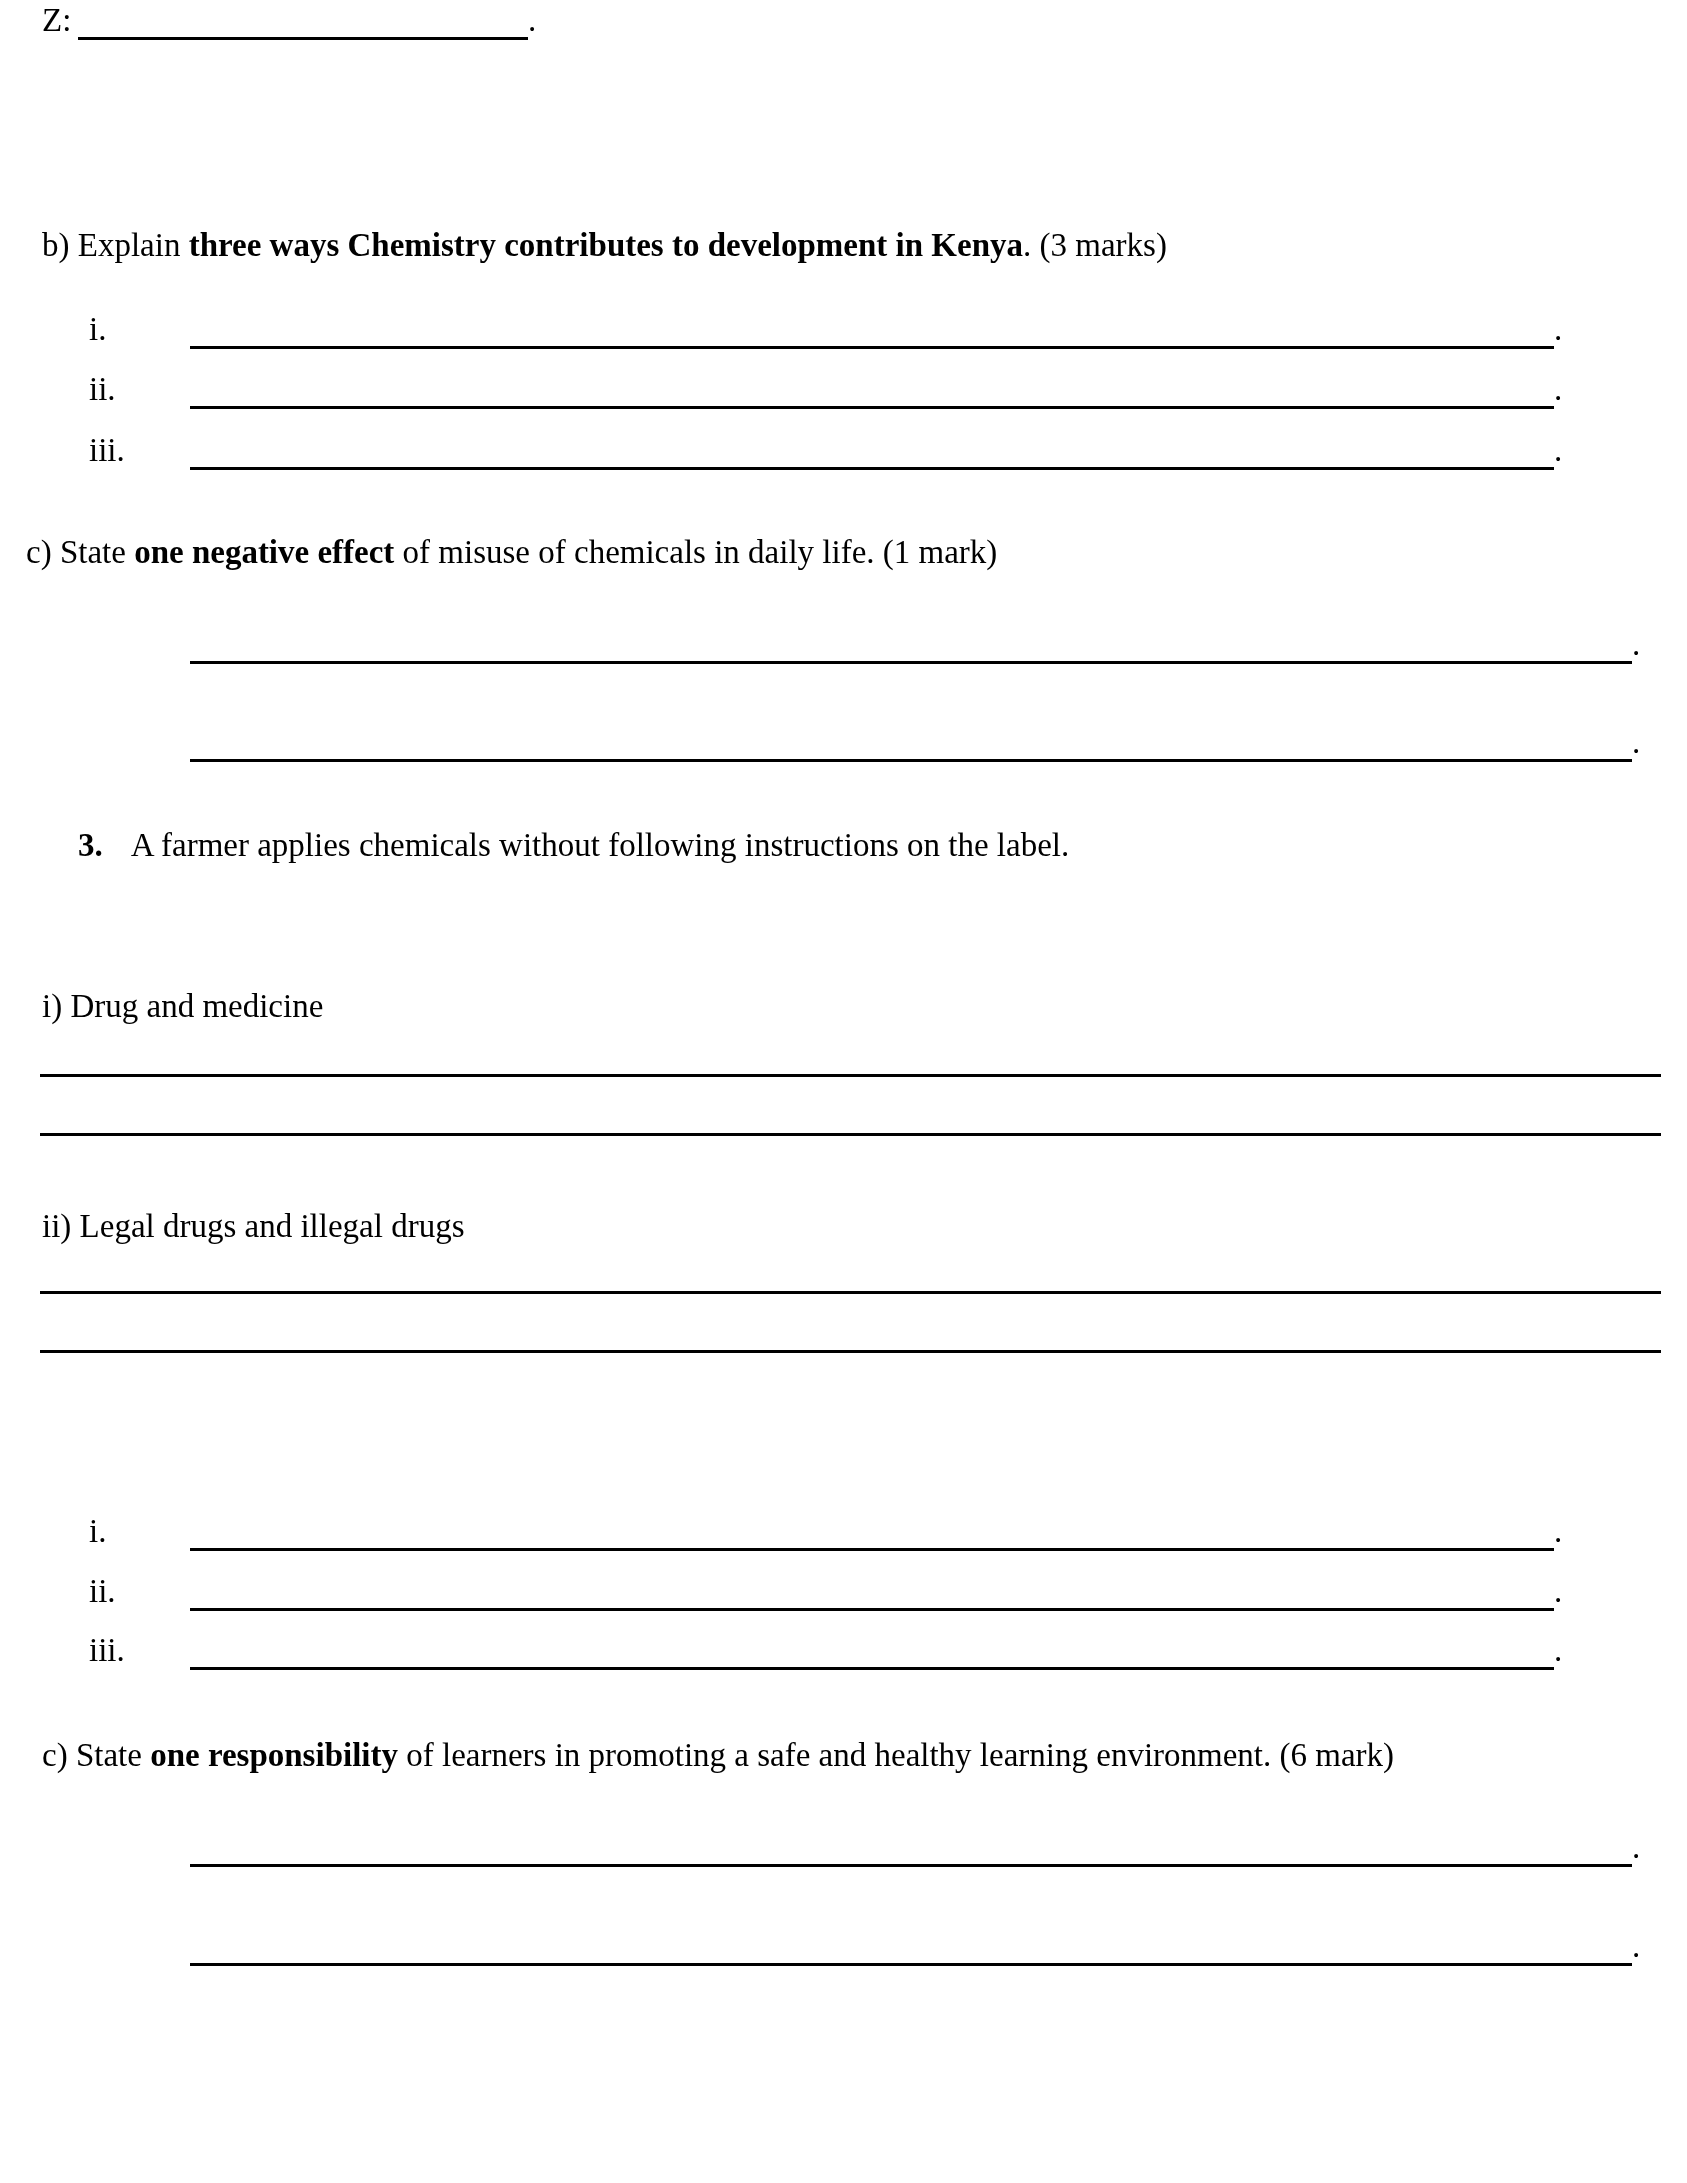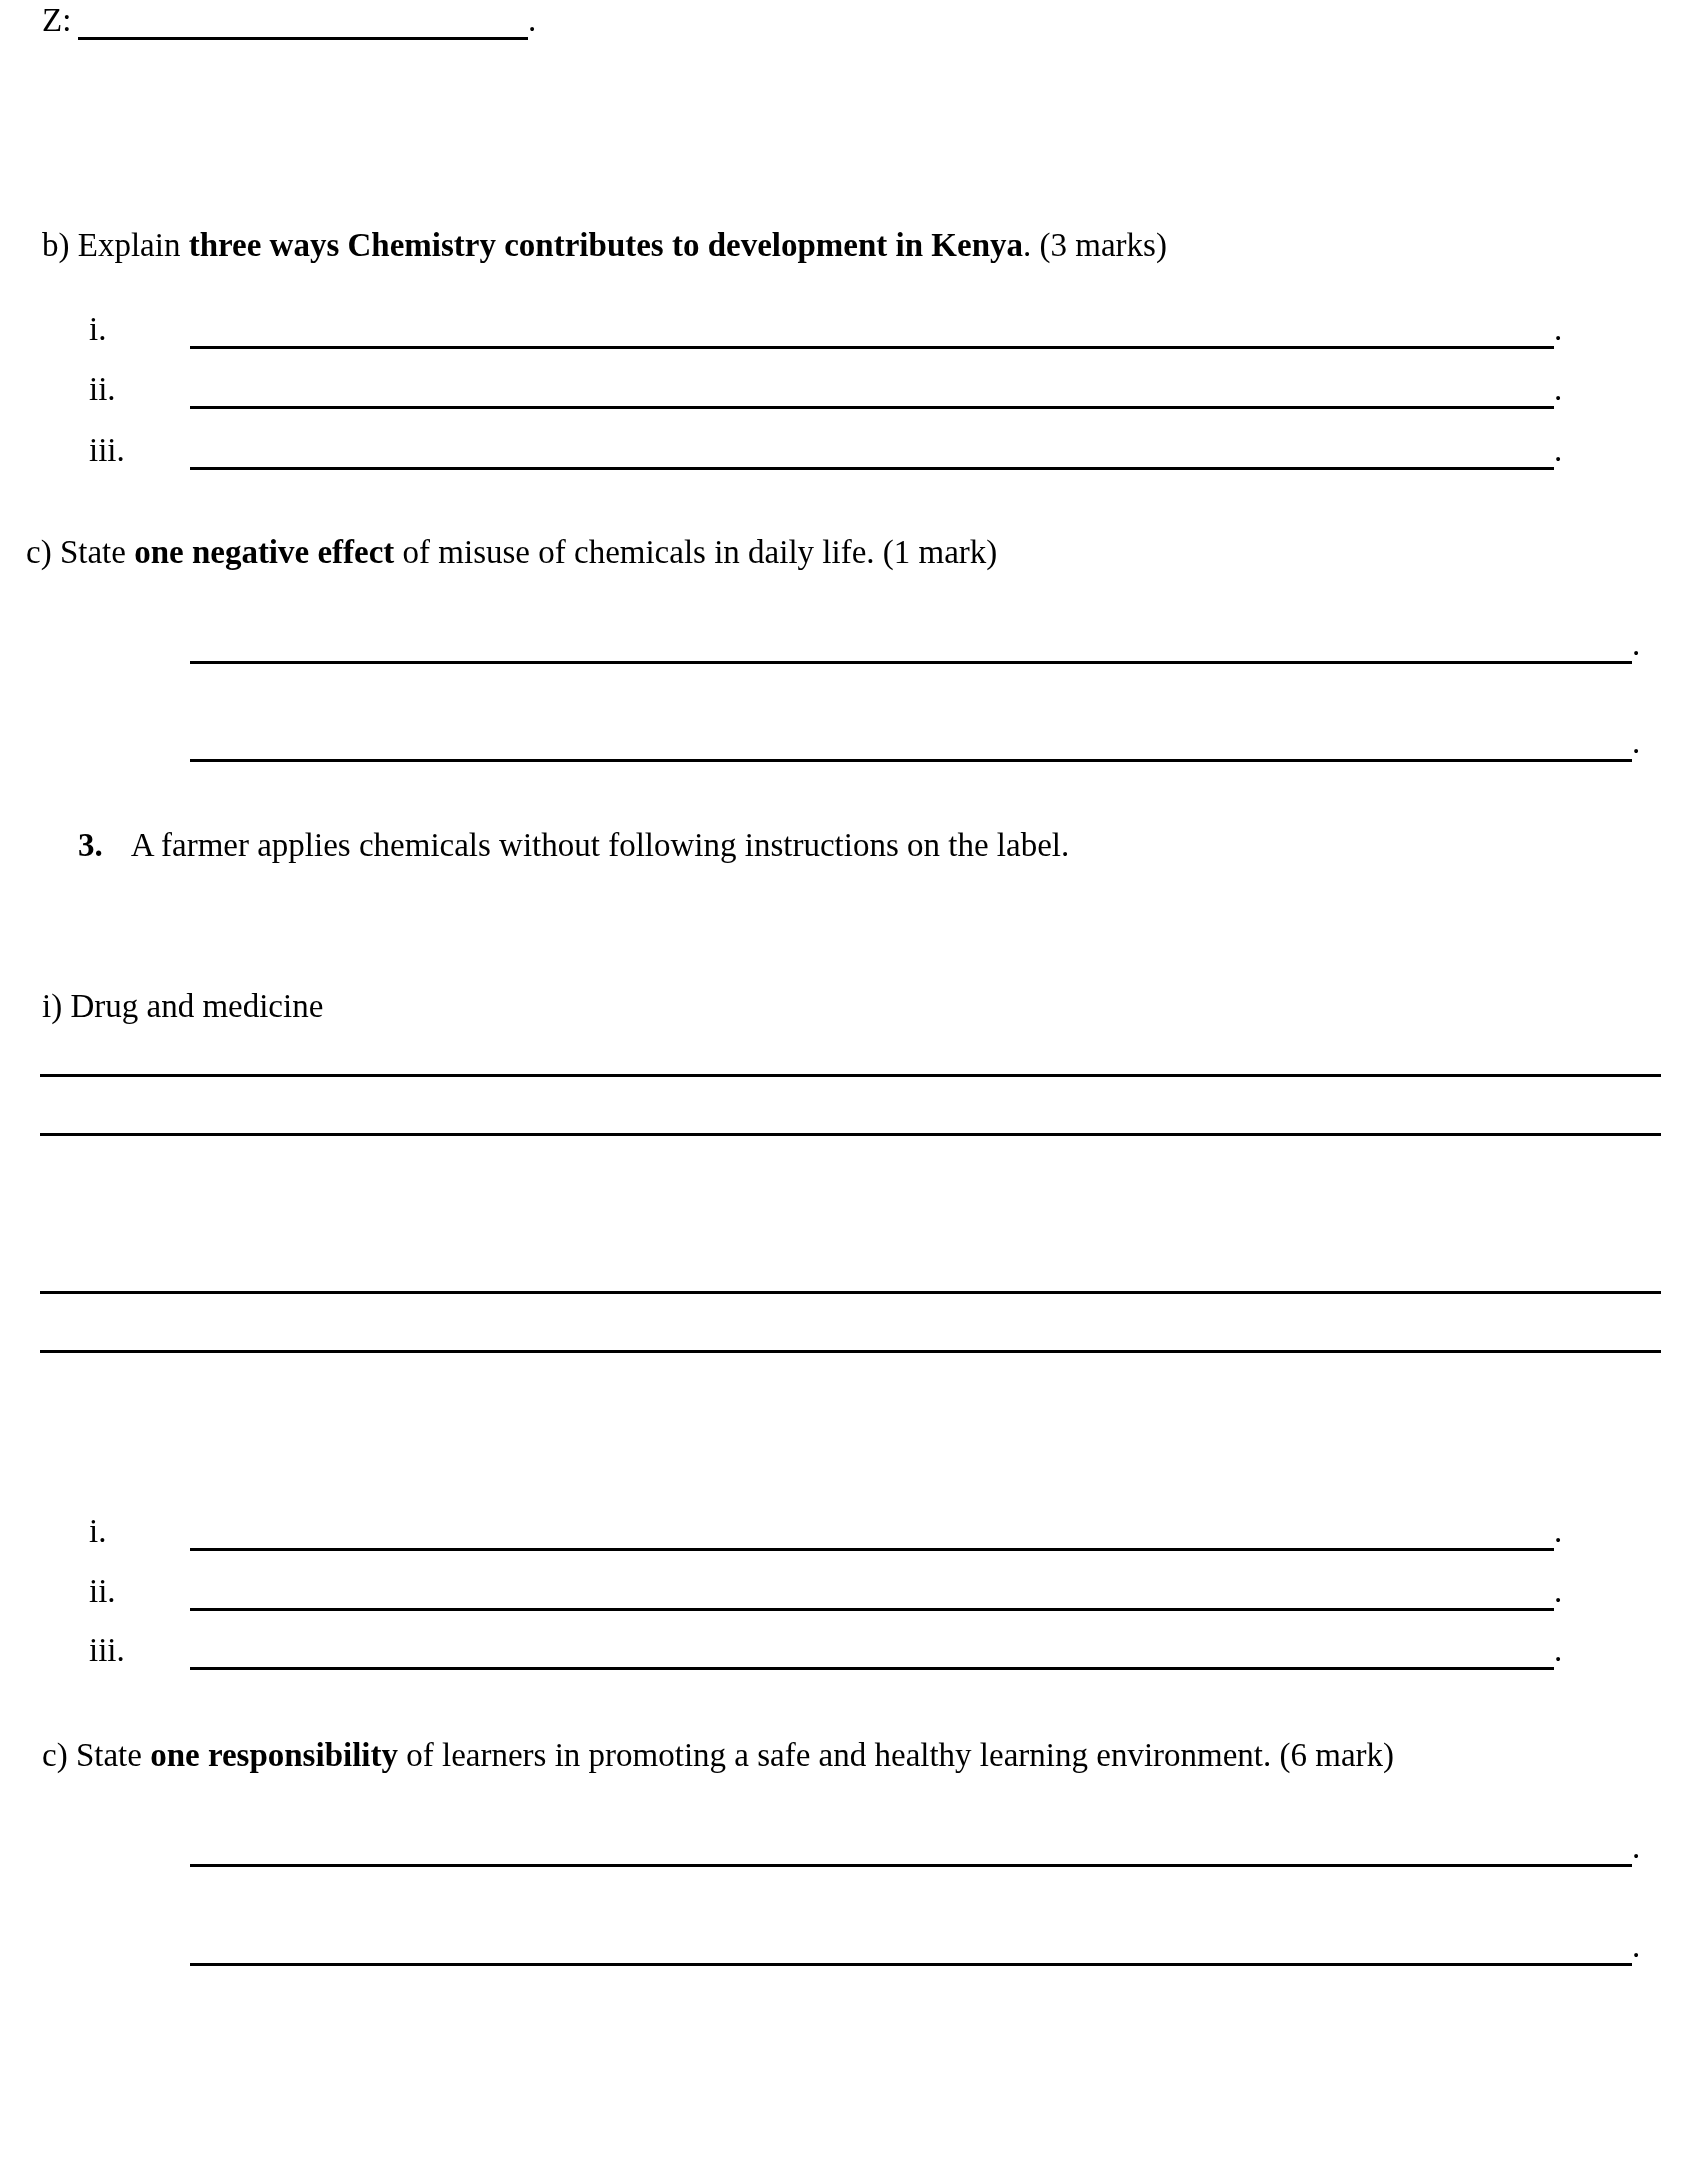--- a/index.html
+++ b/index.html
@@ -81,20 +81,21 @@
   <div class="abs" style="top:826px; left:78px;">
     <span class="qnum">3.</span><span>A farmer applies chemicals without following instructions on the label.</span>
   </div>
 
 
   <div class="abs" style="top:987px; left:42px;">i) Drug and medicine</div>
 
   <div class="bar" style="top:1074px;"></div>
   <div class="bar" style="top:1133px;"></div>
 
+  <div class="abs" style="top:1207px; left:42px;">ii) Legal drugs and illegal drugs</div>
 
   <div class="bar" style="top:1291px;"></div>
   <div class="bar" style="top:1350px;"></div>
 
 
   <div class="abs" style="top:1512px; left:89px;">
     <span class="roman">i.</span><span class="blank blank-item"></span><span>.</span>
   </div>
   <div class="abs" style="top:1572px; left:89px;">
     <span class="roman">ii.</span><span class="blank blank-item"></span><span>.</span>

